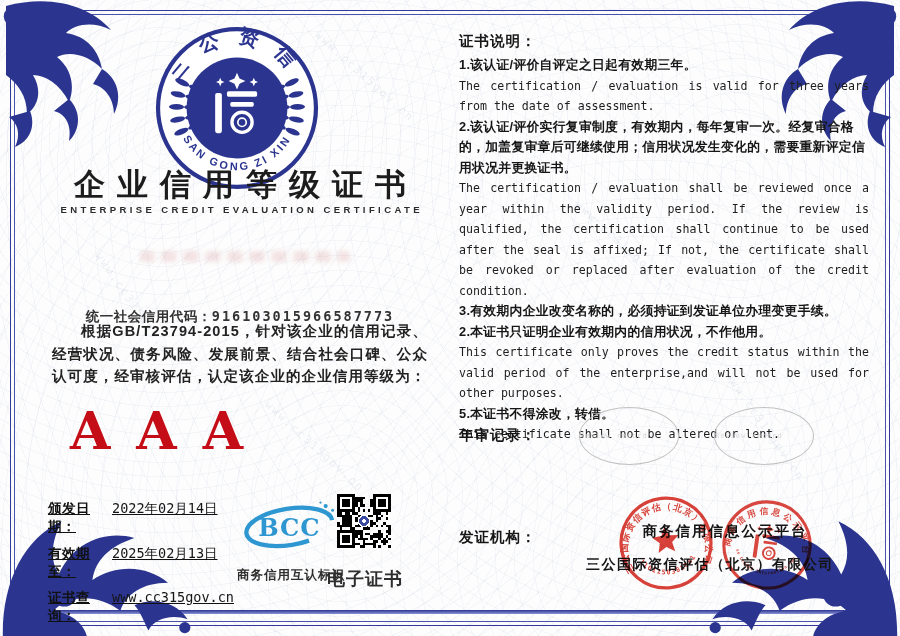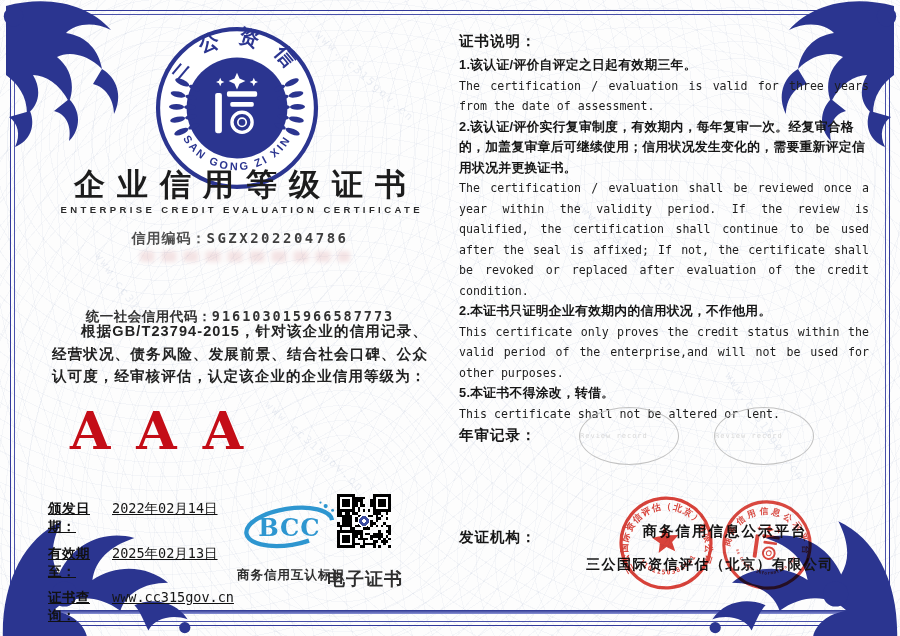--- a/index.html
+++ b/index.html
@@ -186,23 +186,20 @@
         <rect x="-8" y="-11" width="28" height="5.5" rx="2"></rect>
       </g>
       <circle cx="6" cy="13" r="12" fill="none" stroke="#fff" stroke-width="4"></circle>
       <circle cx="6" cy="13" r="5" fill="none" stroke="#fff" stroke-width="2"></circle>
     </g>
   </svg>
 
   <div class="title">企业信用等级证书</div>
   <div class="subtitle">ENTERPRISE CREDIT EVALUATION CERTIFICATE</div>
 
-  <div class="codeline">
-    <span>信用编码：</span><span class="mono">SGZX202204786</span>
-  </div>
   <div class="redacted"></div>
 
   <div class="uscc">
     <span>统一社会信用代码：</span><span class="mono">916103015966587773</span>
   </div>
 
   <div class="para">根据GB/T23794-2015，针对该企业的信用记录、经营状况、债务风险、发展前景、结合社会口碑、公众认可度，经审核评估，认定该企业的企业信用等级为：</div>
 
   <div class="rating">AAA</div>
 
@@ -392,20 +389,21 @@
       <circle cx="10.5" cy="10.5" r="0.7" fill="#fff"></circle>
     </svg>
   <div class="qr-caption">电子证书</div>
 
   <div class="instr">
     <div class="instr-heading">证书说明：</div>
     <div class="item-zh">1.该认证/评价自评定之日起有效期三年。</div>
     <div class="item-en">The certification / evaluation is valid for three years from the date of assessment.</div>
     <div class="item-zh">2.该认证/评价实行复审制度，有效期内，每年复审一次。经复审合格的，加盖复审章后可继续使用；信用状况发生变化的，需要重新评定信用状况并更换证书。</div>
     <div class="item-en">The certification / evaluation shall be reviewed once a year within the validity period. If the review is qualified,  the certification shall continue to be used after the seal is affixed; If not, the certificate shall be revoked or replaced after evaluation of the credit condition.</div>
+    <div class="item-zh">3.有效期内企业改变名称的，必须持证到发证单位办理变更手续。</div>
     <div class="item-zh">2.本证书只证明企业有效期内的信用状况，不作他用。</div>
     <div class="item-en">This certificate only proves the credit status within the valid period of the enterprise,and will not be used for other purposes.</div>
     <div class="item-zh">5.本证书不得涂改，转借。</div>
     <div class="item-en">This certificate shall not be altered or lent.</div>
   </div>
 
   <div class="annual">年审记录：</div>
   <div class="stamp-ellipse se1">
     <span>Review record</span>
   </div>

